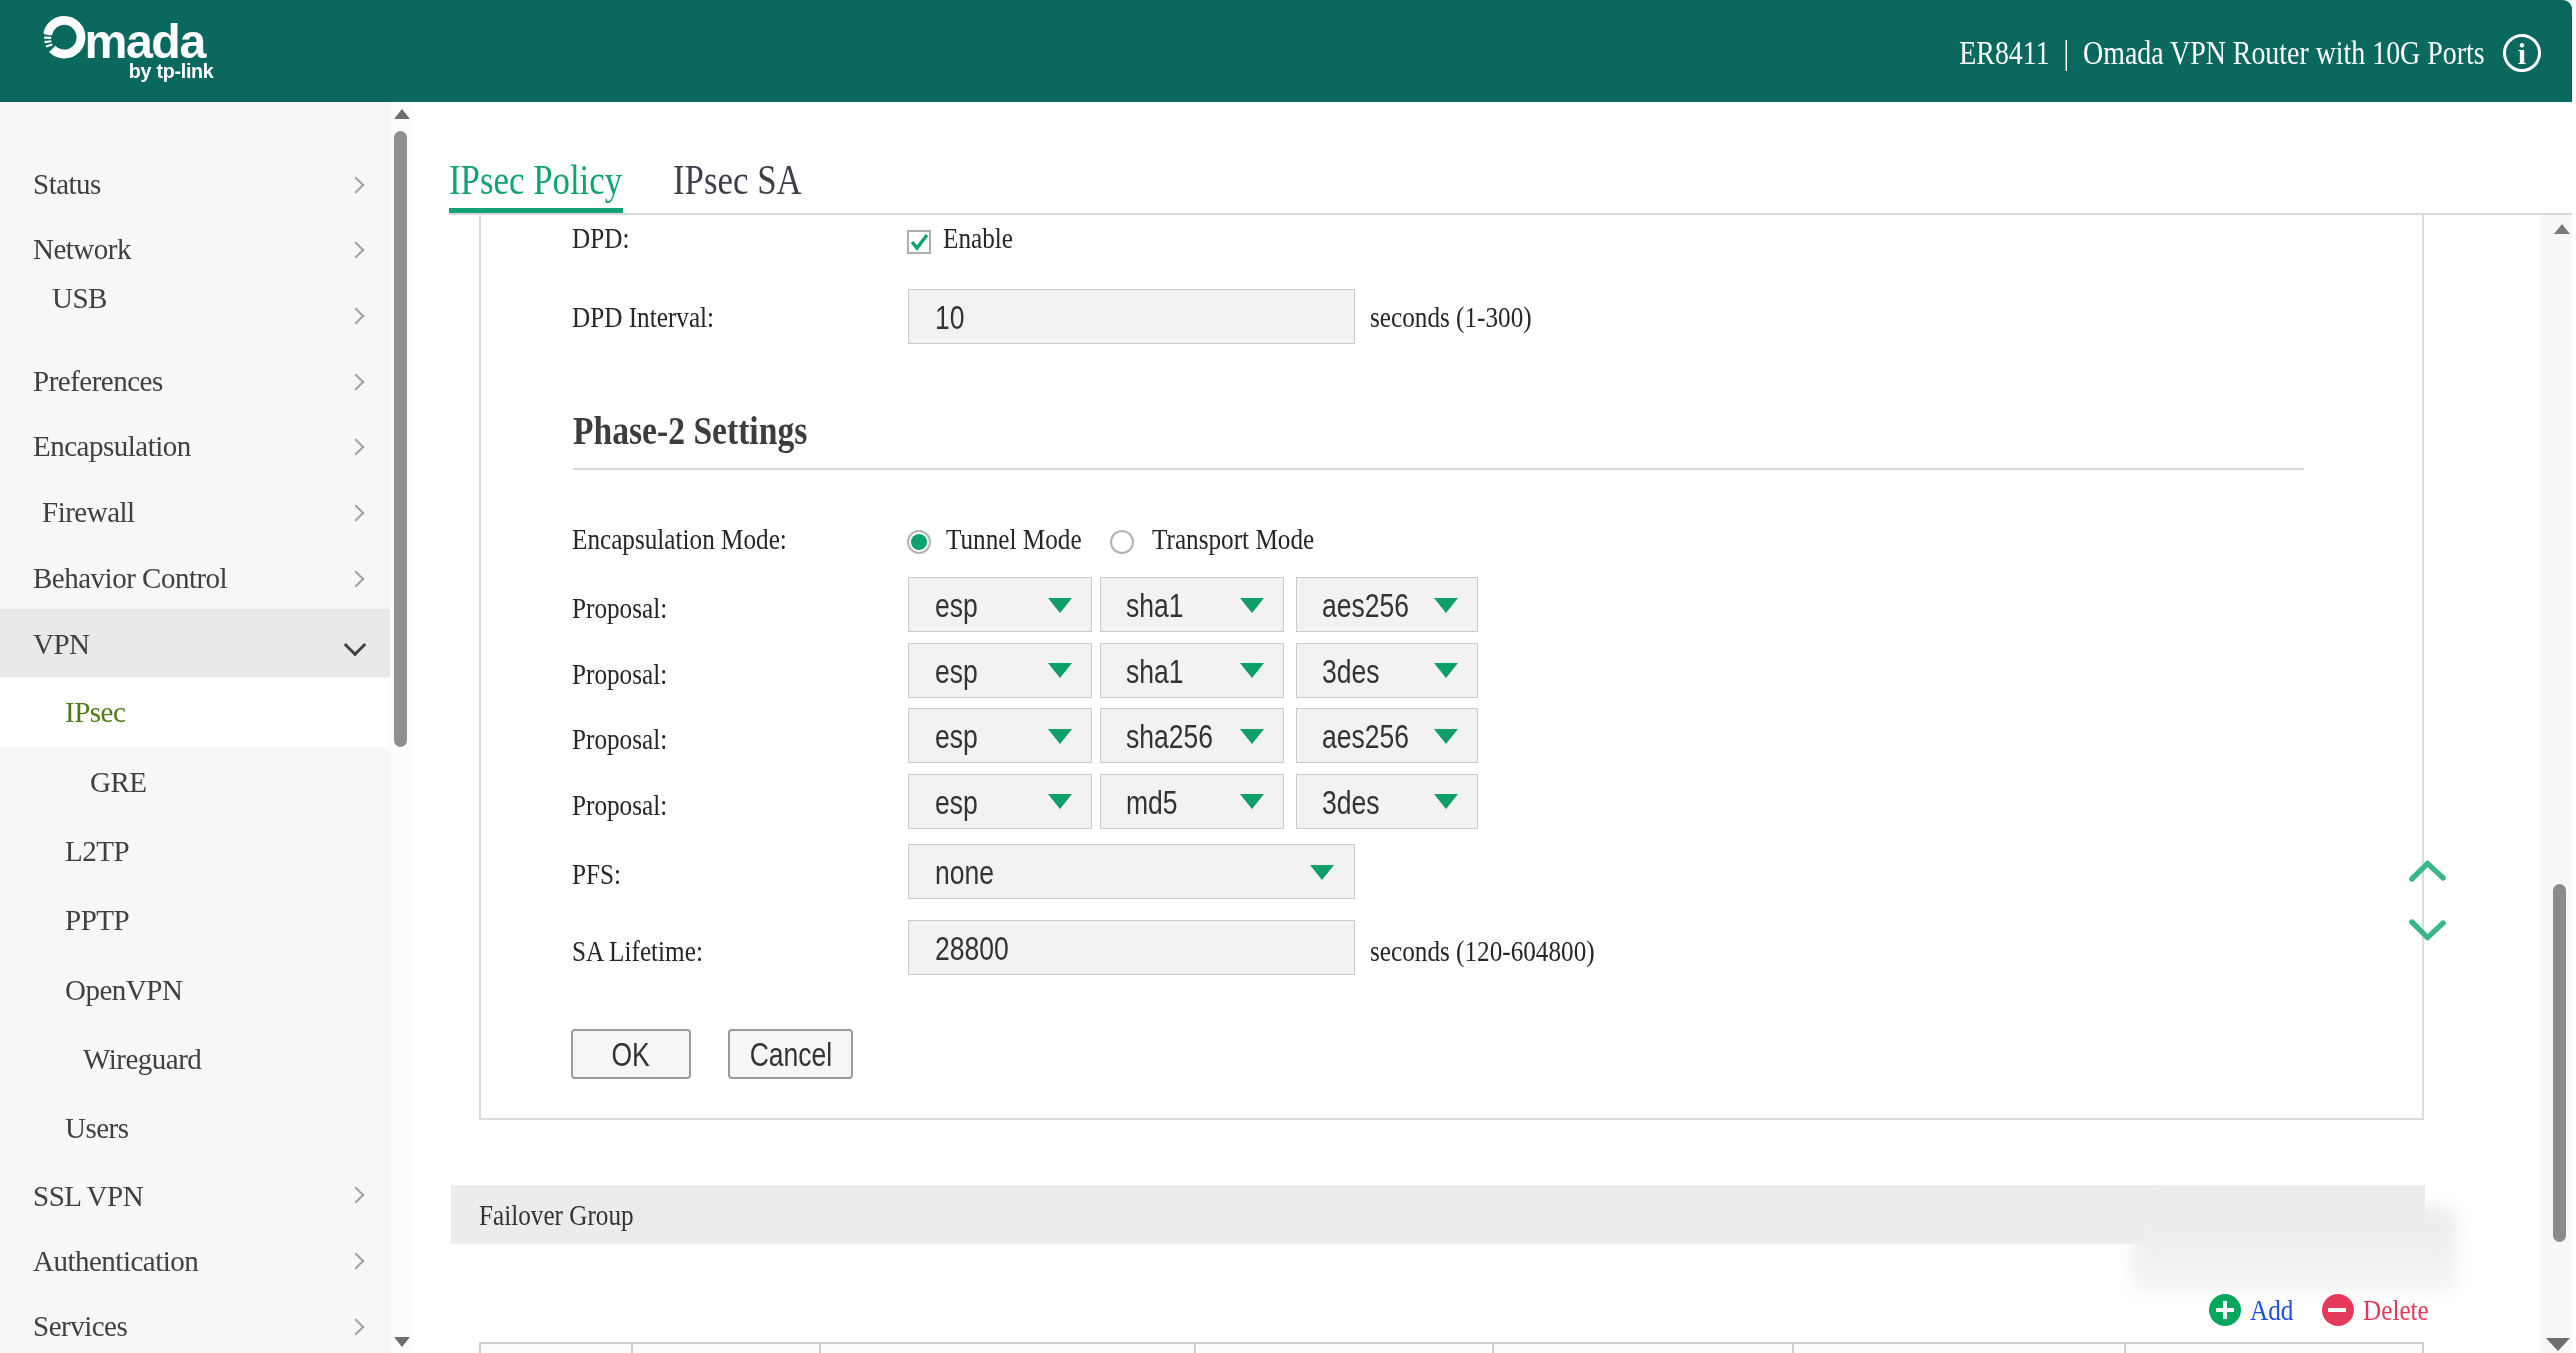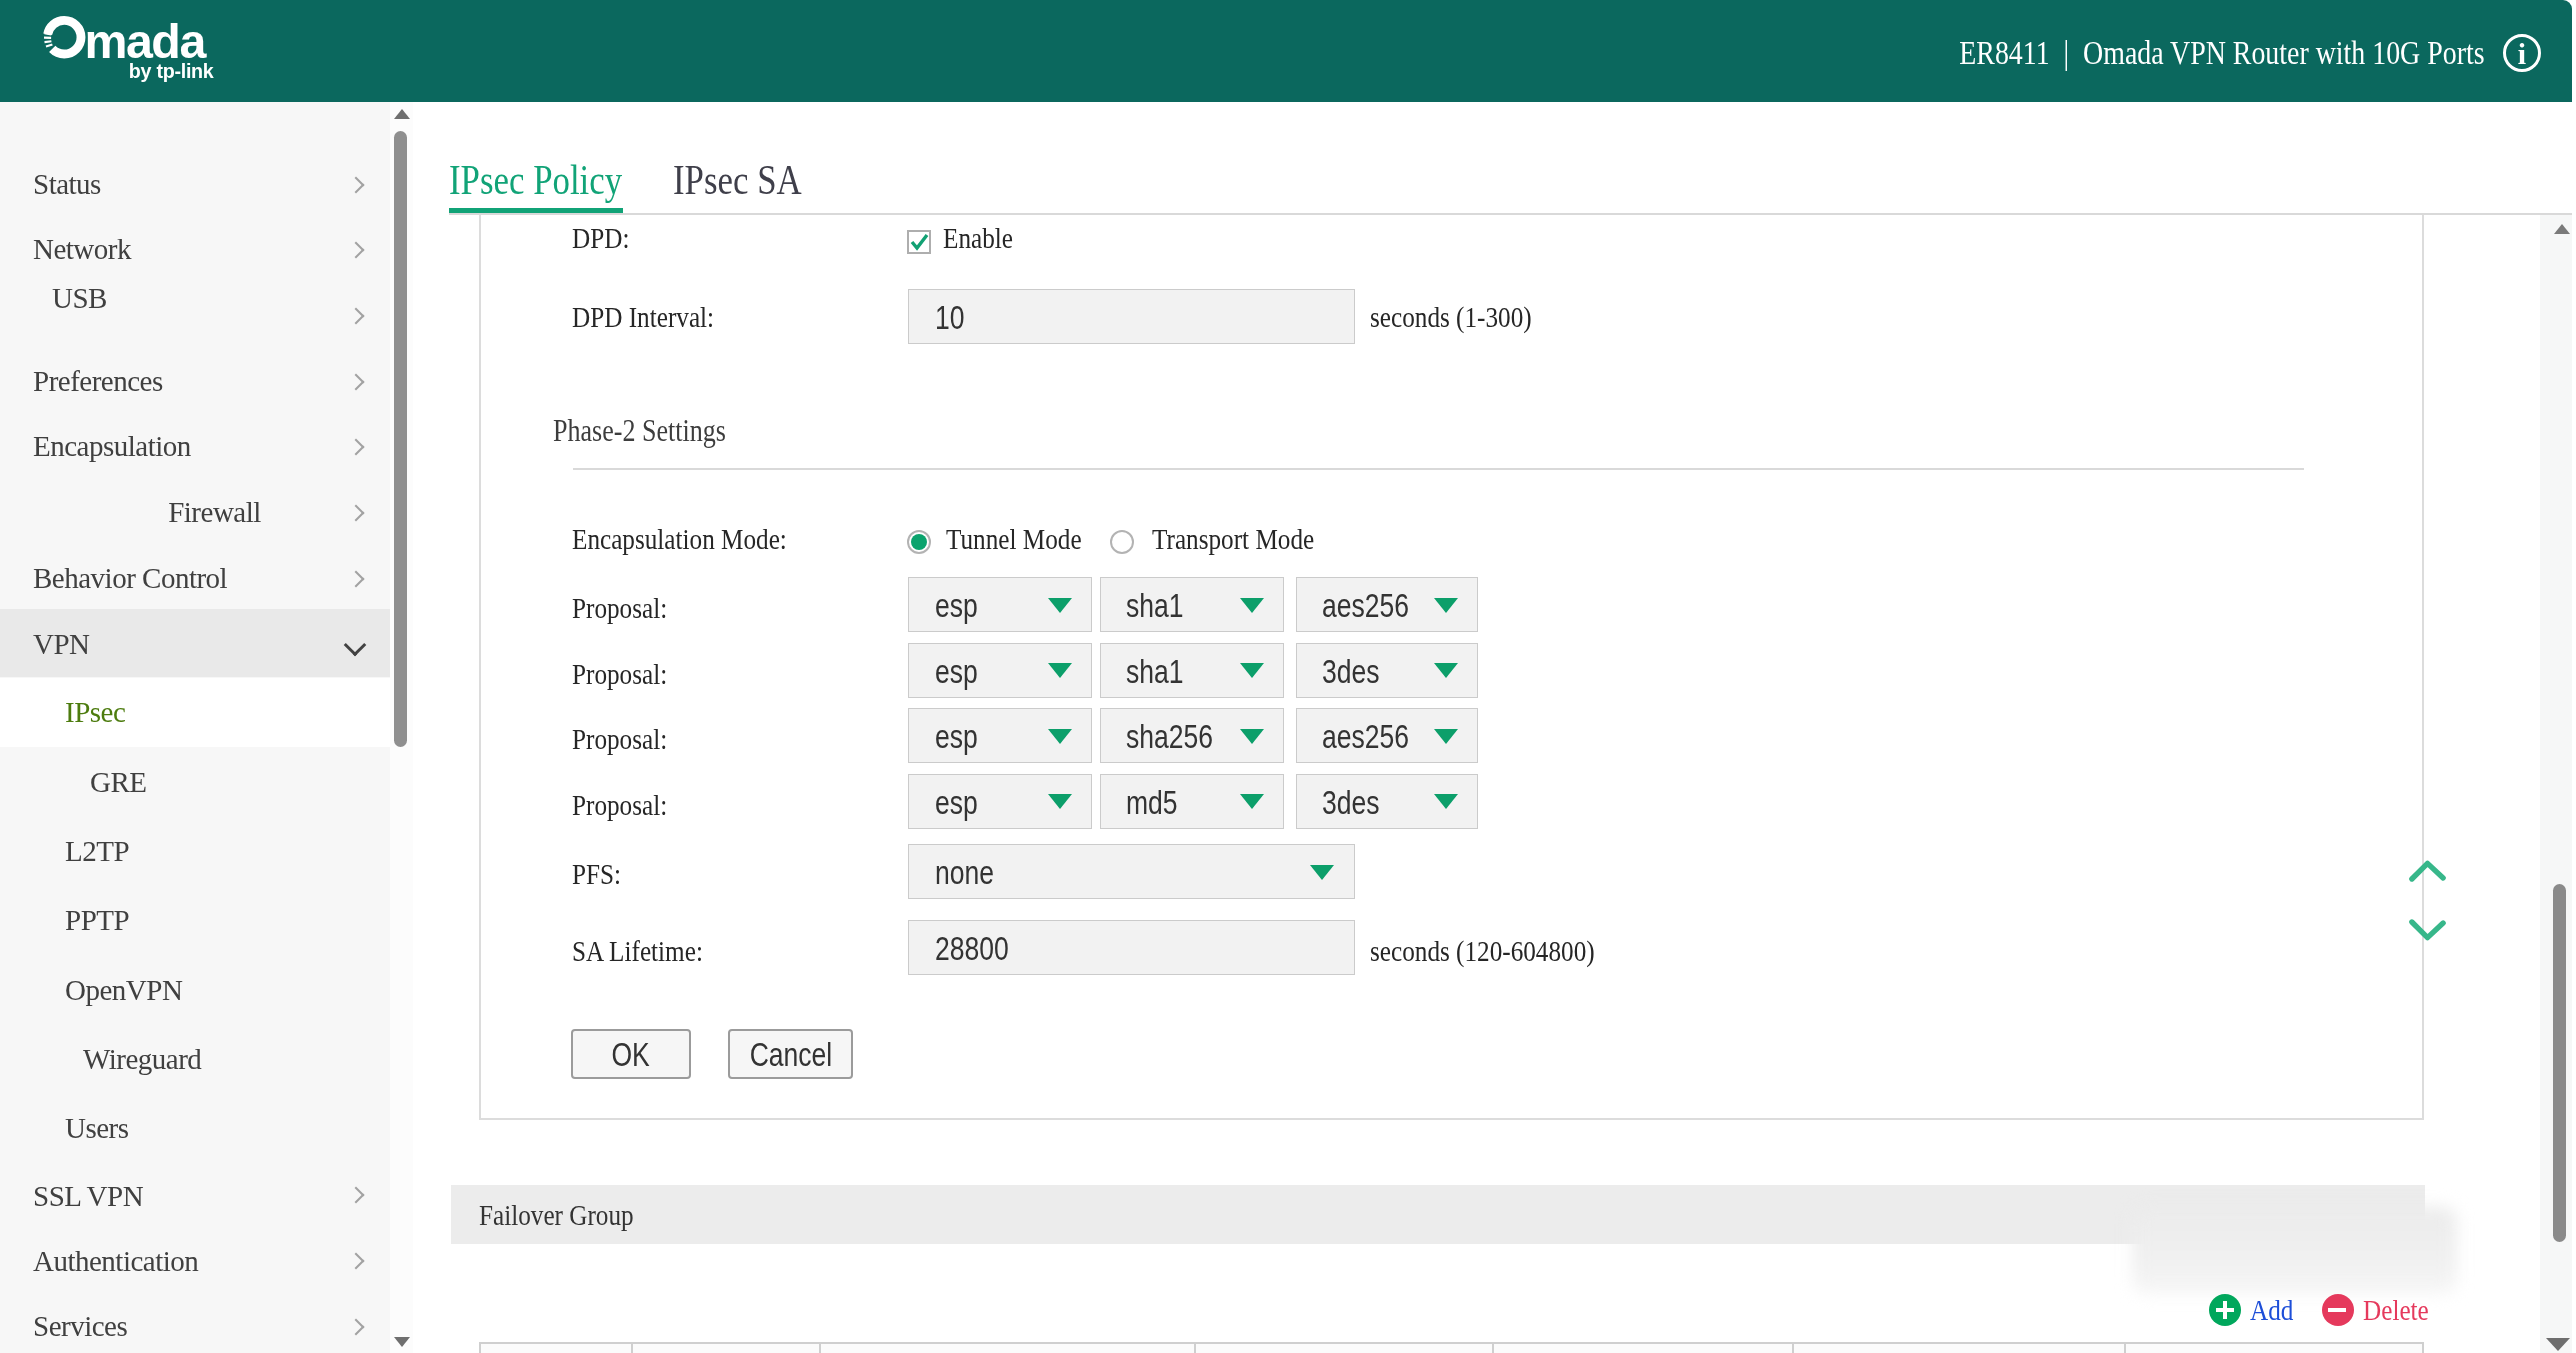--- a/index.html
+++ b/index.html
@@ -52,21 +52,21 @@
 
   <div class="abs" style="left:0;top:609px;width:390px;height:68px;background:#e9e9e9;"></div>
 
   <div class="abs" style="left:0;top:678px;width:390px;height:69px;background:#ffffff;"></div>
 
   <div class="menu" style="top:152px;line-height:65px;padding-left:33px;">Status</div>
   <div class="menu" style="top:217px;line-height:65px;padding-left:33px;">Network</div>
   <div class="menu" style="top:266px;line-height:65px;padding-left:52px;">USB</div>
   <div class="menu" style="top:349px;line-height:65px;padding-left:33px;">Preferences</div>
   <div class="menu" style="top:414px;line-height:65px;padding-left:33px;">Encapsulation</div>
-  <div class="menu" style="top:480px;line-height:65px;padding-left:42px;text-align:center;">Firewall</div>
+  <div class="menu" style="top:480px;line-height:65px;padding-left:42px;">Firewall</div>
   <div class="menu" style="top:546px;line-height:65px;padding-left:33px;">Behavior Control</div>
   <div class="menu" style="top:612px;line-height:65px;padding-left:33px;">VPN</div>
   <div class="menu" style="top:678px;line-height:69px;padding-left:65px;color:#4d7c0f;">IPsec</div>
   <div class="menu" style="top:748px;line-height:69px;padding-left:65px;margin-left:25px;">GRE</div>
   <div class="menu" style="top:817px;line-height:69px;padding-left:65px;">L2TP</div>
   <div class="menu" style="top:886px;line-height:69px;padding-left:65px;">PPTP</div>
   <div class="menu" style="top:956px;line-height:69px;padding-left:65px;">OpenVPN</div>
   <div class="menu" style="top:1025px;line-height:69px;padding-left:83px;">Wireguard</div>
   <div class="menu" style="top:1094px;line-height:69px;padding-left:65px;">Users</div>
   <div class="menu" style="top:1164px;line-height:65px;padding-left:33px;">SSL VPN</div>
@@ -108,21 +108,21 @@
         <polyline points="3,10 8,16 18,3" stroke="#12a173" stroke-width="3.4" fill="none"></polyline>
       </svg>
   </div>
   <div class="lbl" style="left:943px;top:218px;"><span class="t">Enable</span></div>
 
   <div class="lbl" style="left:572px;top:297px;"><span class="t">DPD Interval:</span></div>
   <div class="ctl" style="left:908px;top:289px;width:447px;height:55px;"></div>
   <div class="ctxt" style="left:935px;top:298px;">10</div>
   <div class="lbl" style="left:1370px;top:297px;"><span class="t">seconds (1-300)</span></div>
 
-  <div class="lbl" style="left:553px;top:411px;font-weight:normal;font-size:31px;color:#3d3d3d;"><span class="t">Phase-2 Settings</span></div>
+  <div class="lbl" style="left:573px;top:411px;font-weight:bold;font-size:40px;color:#3d3d3d;"><span class="t">Phase-2 Settings</span></div>
   <div class="abs" style="left:573px;top:468px;width:1731px;height:2px;background:#d9d9d9;"></div>
 
   <div class="lbl" style="left:572px;top:519px;"><span class="t">Encapsulation Mode:</span></div>
   <div class="abs" style="left:907px;top:530px;width:24px;height:24px;border:2px solid #b3b3b3;border-radius:50%;background:#fff;">
     <div class="abs" style="left:2px;top:2px;width:16px;height:16px;border-radius:50%;background:#0ba36d;"></div>
   </div>
   <div class="lbl" style="left:946px;top:519px;"><span class="t">Tunnel Mode</span></div>
   <div class="abs" style="left:1110px;top:530px;width:24px;height:24px;border:2px solid #b3b3b3;border-radius:50%;background:#fff;"></div>
   <div class="lbl" style="left:1152px;top:519px;"><span class="t">Transport Mode</span></div>
 

